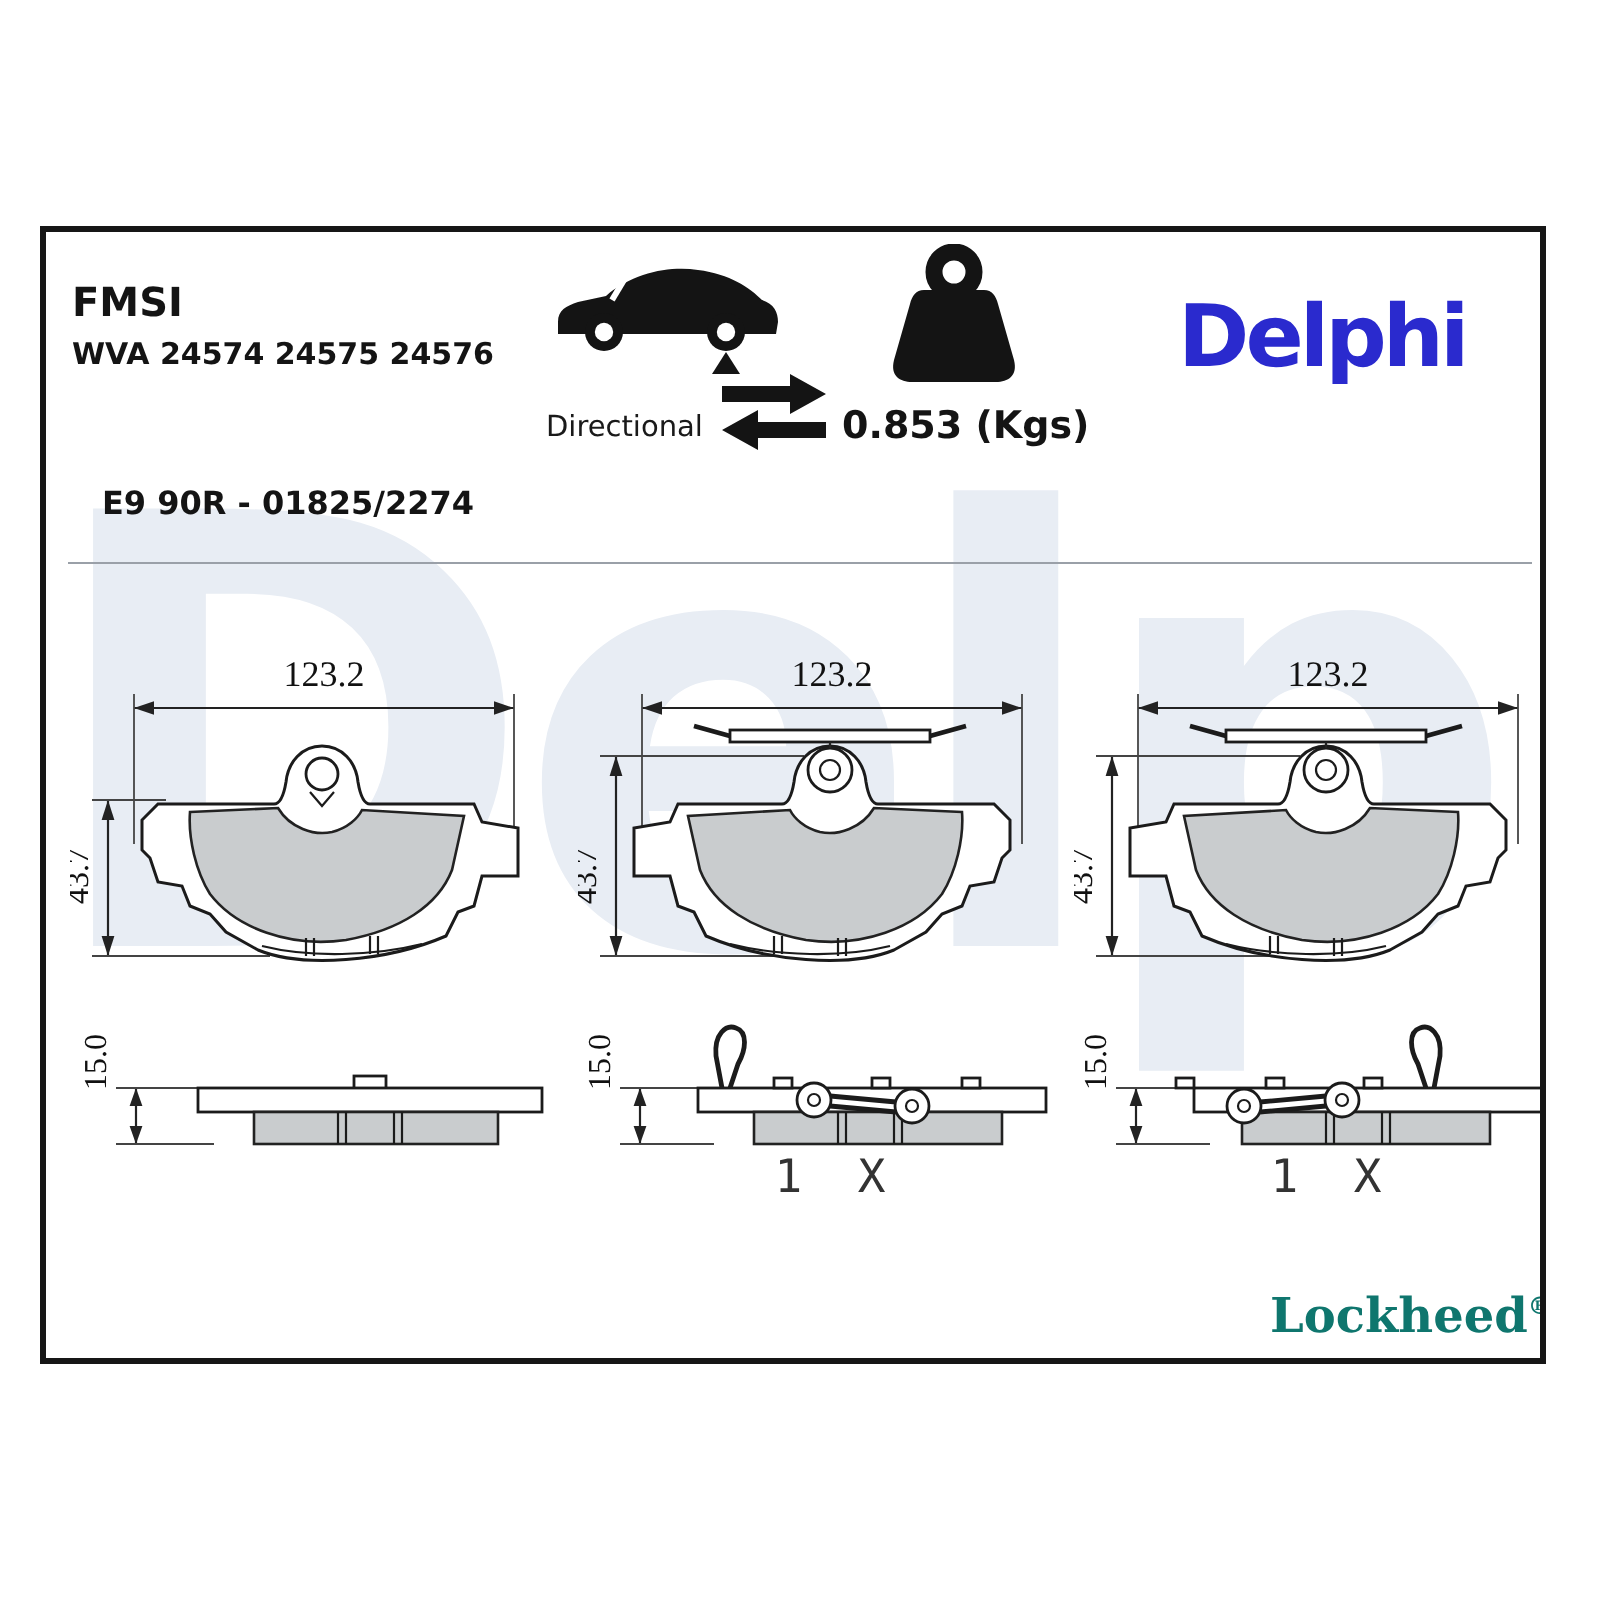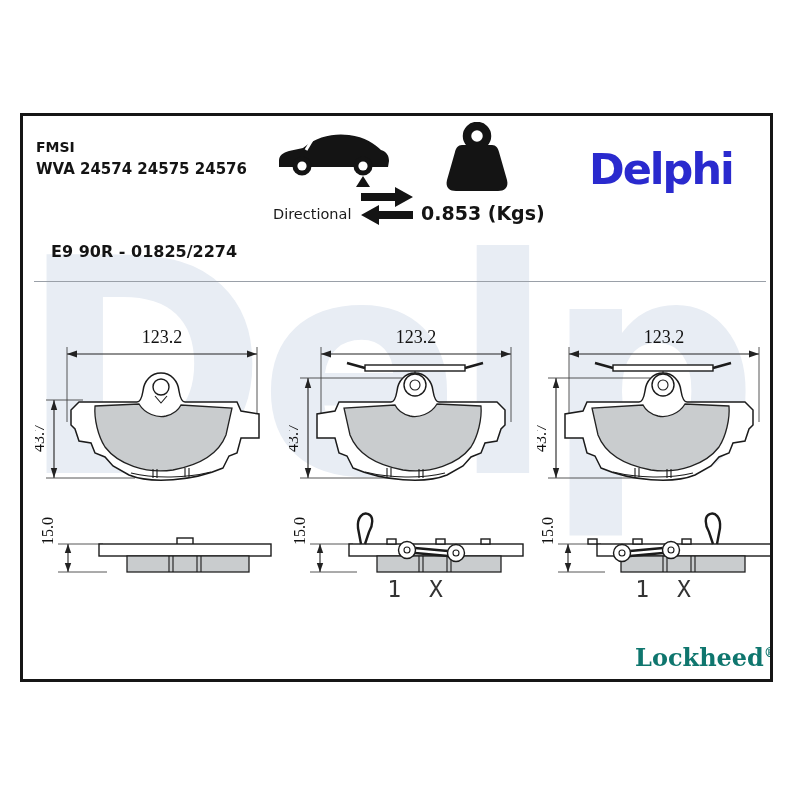--- a/index.html
+++ b/index.html
@@ -9,21 +9,21 @@
          border:3px solid #161616;box-sizing:border-box;background:#fff;overflow:hidden;}
 
   
   .watermark{position:absolute;left:-4px;top:104px;font-size:300px;font-weight:800;
              color:#E8EDF4;letter-spacing:-10px;line-height:1;white-space:nowrap;
              z-index:1;user-select:none;}
 
   
   .hdr{position:absolute;left:13px;top:16px;z-index:3;}
   .part-number{font-size:26px;font-weight:800;letter-spacing:0.5px;}
-  .fmsi{font-size:14px;font-weight:700;margin-top:7px;}
+  .fmsi{font-size:20px;font-weight:700;margin-top:7px;}
   .wva{font-size:15px;font-weight:700;margin-top:5px;}
   .homologation{position:absolute;left:28px;top:126px;font-size:16px;font-weight:700;z-index:3;}
 
   .separator{position:absolute;left:11px;top:165px;width:732px;height:1px;background:#9aa0a8;z-index:2;}
 
   
   .car-wrap{position:absolute;left:252px;top:8px;z-index:3;}
   .directional-row{position:absolute;left:250px;top:70px;z-index:3;display:flex;align-items:center;}
   .directional-label{font-size:14.5px;color:#1a1a1a;margin-right:8px;position:relative;top:8px;}
 

